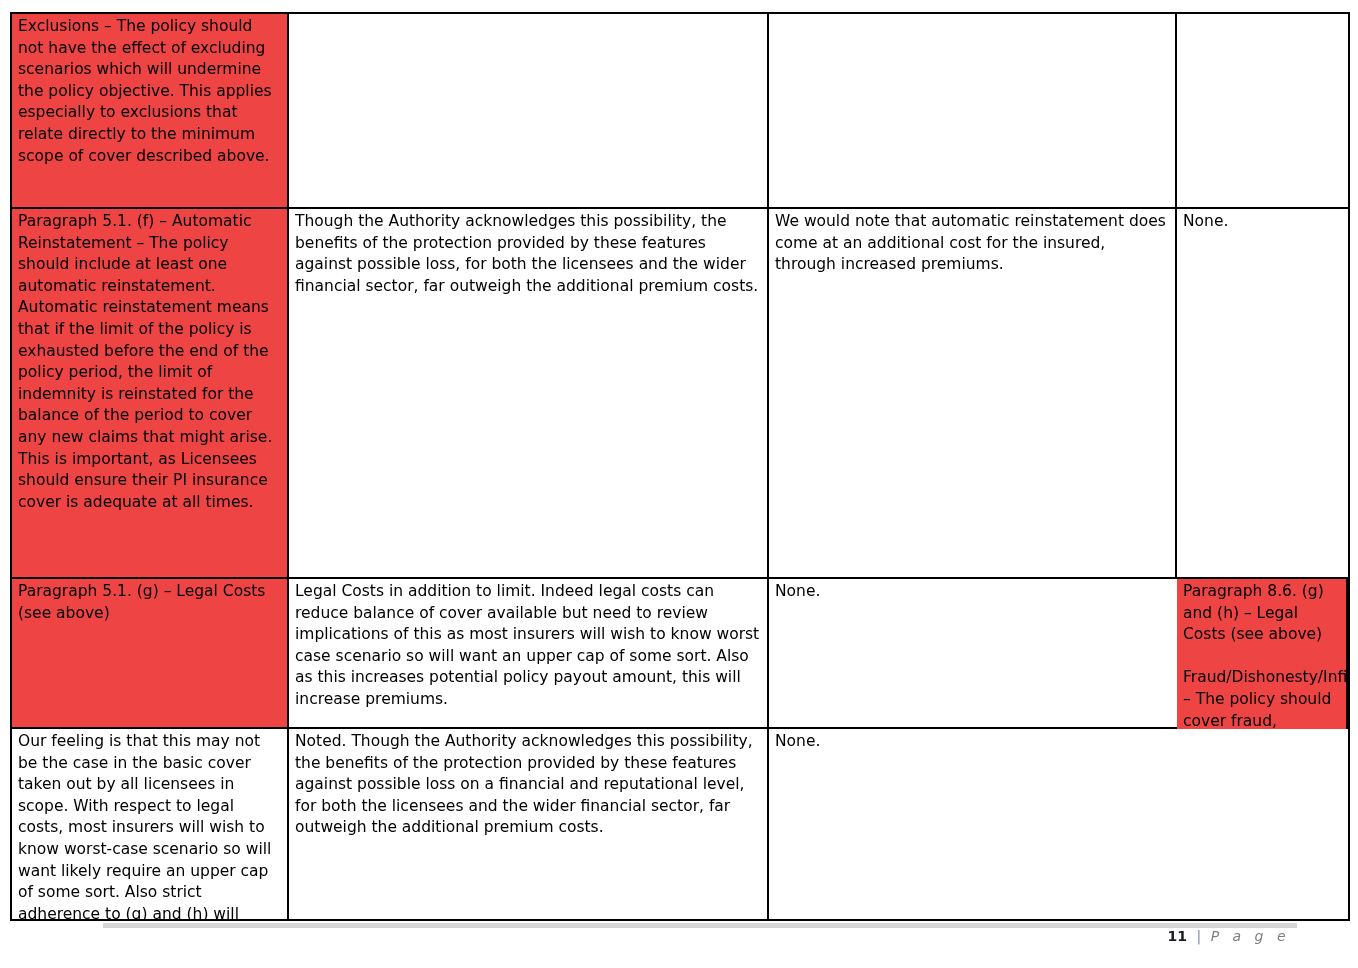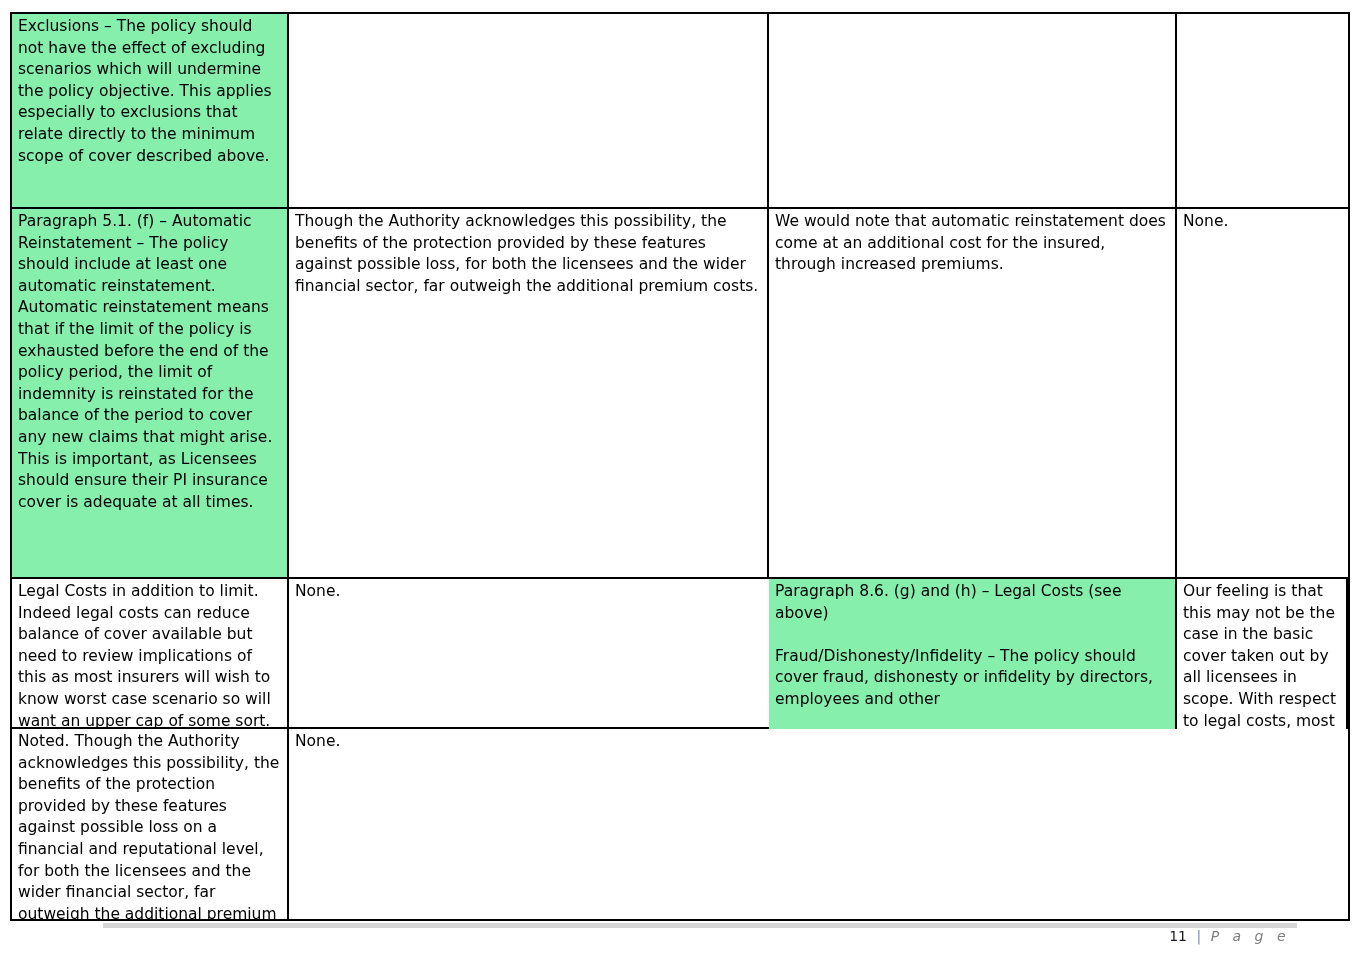--- a/index.html
+++ b/index.html
@@ -21,38 +21,38 @@
     overflow: hidden;
     background: #ffffff;
   }
   .cell {
     padding: 2px 6px 2px 6px;
     font-size: 15.5px;
     line-height: 21.6px;
     color: #000;
     overflow: hidden;
   }
-  .cell.c0 { background: #86efac; }
+  .cell.c0 { background: #ef4444; }
   .cell.br { border-right: 2px solid #000; }
   .cell.bb { border-bottom: 2px solid #000; }
   .para { min-height: 21.6px; }
   .para .bold { font-weight: normal; }
   .shadow-bar {
     position: absolute;
     left: 103px; top: 923px;
     width: 1194px; height: 5px;
     background: #d6d6d6;
   }
   .footer {
     position: absolute;
     top: 928px; right: 68px;
     font-size: 14px;
     white-space: nowrap;
   }
-  .footer .page-num { color: #1a1a24; font-weight: normal; }
+  .footer .page-num { color: #1a1a24; font-weight: bold; }
   .footer .sep { color: #7b8eb3; padding: 0 5px; }
   .footer .page-label { color: #7f7f7f; letter-spacing: 4.5px; font-style: italic; }
 </style>
 </head>
 <body>
 
 <div class="doc-table">
   <div class="cell c0 br bb">
       <div class="para"><span>Exclusions – The policy should not have the effect of excluding scenarios which will undermine the policy objective. This applies especially to exclusions that relate directly to the minimum scope of cover described above.</span></div>
     </div>
@@ -66,20 +66,23 @@
   <div class="cell br bb">
       <div class="para"><span>Though the Authority acknowledges this possibility, the benefits of the protection provided by these features against possible loss, for both the licensees and the wider financial sector, far outweigh the additional premium costs.</span></div>
     </div>
   <div class="cell br bb">
       <div class="para"><span>We would note that automatic reinstatement does come at an additional cost for the insured, through increased premiums.</span></div>
     </div>
   <div class="cell bb">
       <div class="para"><span>None.</span></div>
     </div>
 
+  <div class="cell c0 br bb">
+      <div class="para"><span class="bold">Paragraph 5.1. (g)</span><span> – Legal Costs (see above)</span></div>
+    </div>
   <div class="cell br bb">
       <div class="para"><span>Legal Costs in addition to limit. Indeed legal costs can reduce balance of cover available but need to review implications of this as most insurers will wish to know worst case scenario so will want an upper cap of some sort. Also as this increases potential policy payout amount, this will increase premiums.</span></div>
     </div>
   <div class="cell bb">
       <div class="para"><span>None.</span></div>
     </div>
 
   <div class="cell c0 br">
       <div class="para"><span class="bold">Paragraph 8.6. (g) and (h)</span><span> – Legal Costs (see above)</span></div>
       <div class="para"></div>

